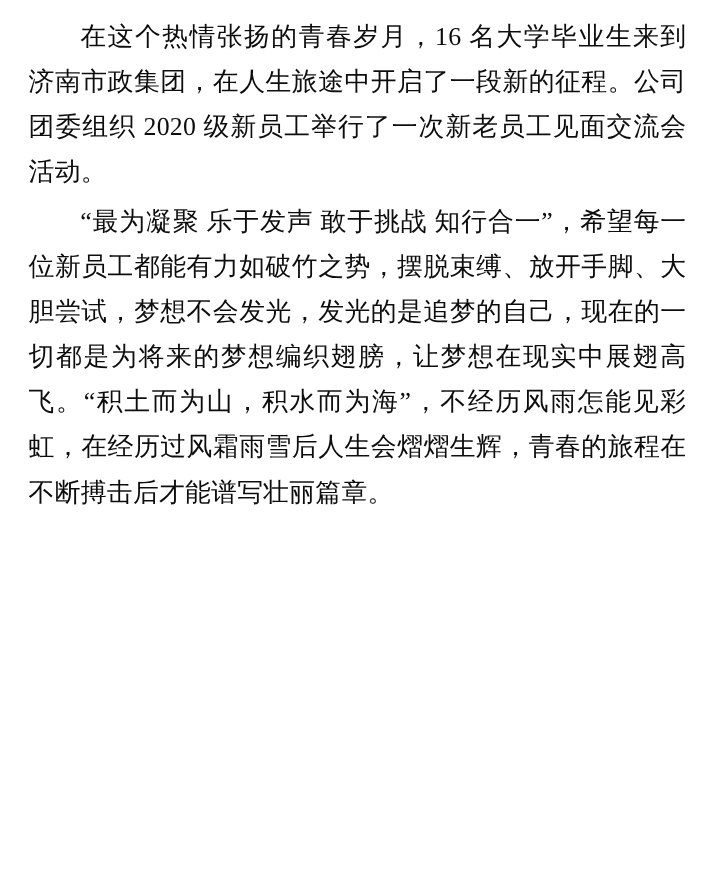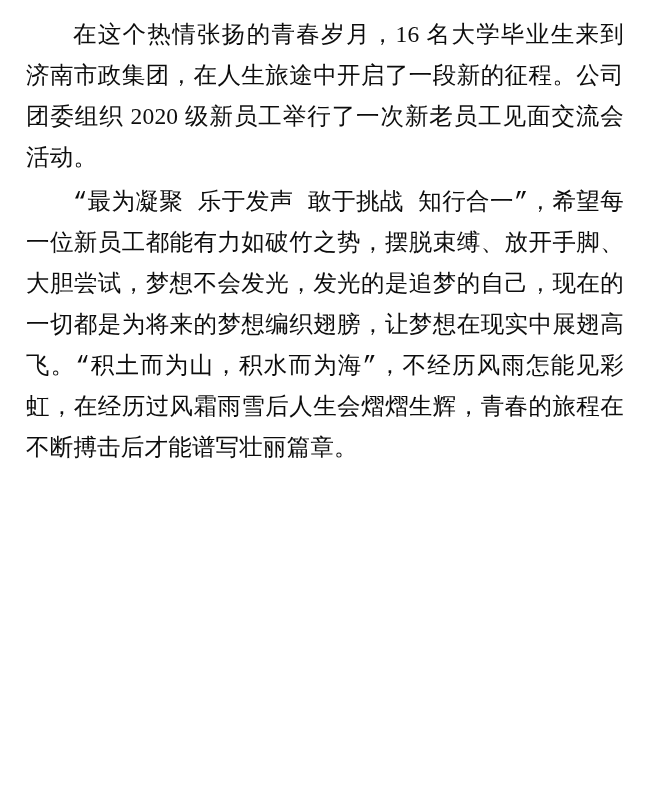--- a/index.html
+++ b/index.html
@@ -26,21 +26,20 @@
     line-height: 41px;
     text-align: justify;
     text-justify: inter-ideograph;
     text-indent: 2em;
     margin: 0 0 4px 0;
     letter-spacing: 0.2px;
     color: #0d0d0d;
   }
   .para:last-child {
     margin-bottom: 0;
-    font-family: Liberation Mono, monospace;
   }
 </style>
 </head>
 <body>
 
 <div class="page">
   <p class="para">在这个热情张扬的青春岁月，16 名大学毕业生来到济南市政集团，在人生旅途中开启了一段新的征程。公司团委组织 2020 级新员工举行了一次新老员工见面交流会活动。</p>
   <p class="para">“最为凝聚 乐于发声 敢于挑战 知行合一”，希望每一位新员工都能有力如破竹之势，摆脱束缚、放开手脚、大胆尝试，梦想不会发光，发光的是追梦的自己，现在的一切都是为将来的梦想编织翅膀，让梦想在现实中展翅高飞。“积土而为山，积水而为海”，不经历风雨怎能见彩虹，在经历过风霜雨雪后人生会熠熠生辉，青春的旅程在不断搏击后才能谱写壮丽篇章。</p>
 </div>
 

